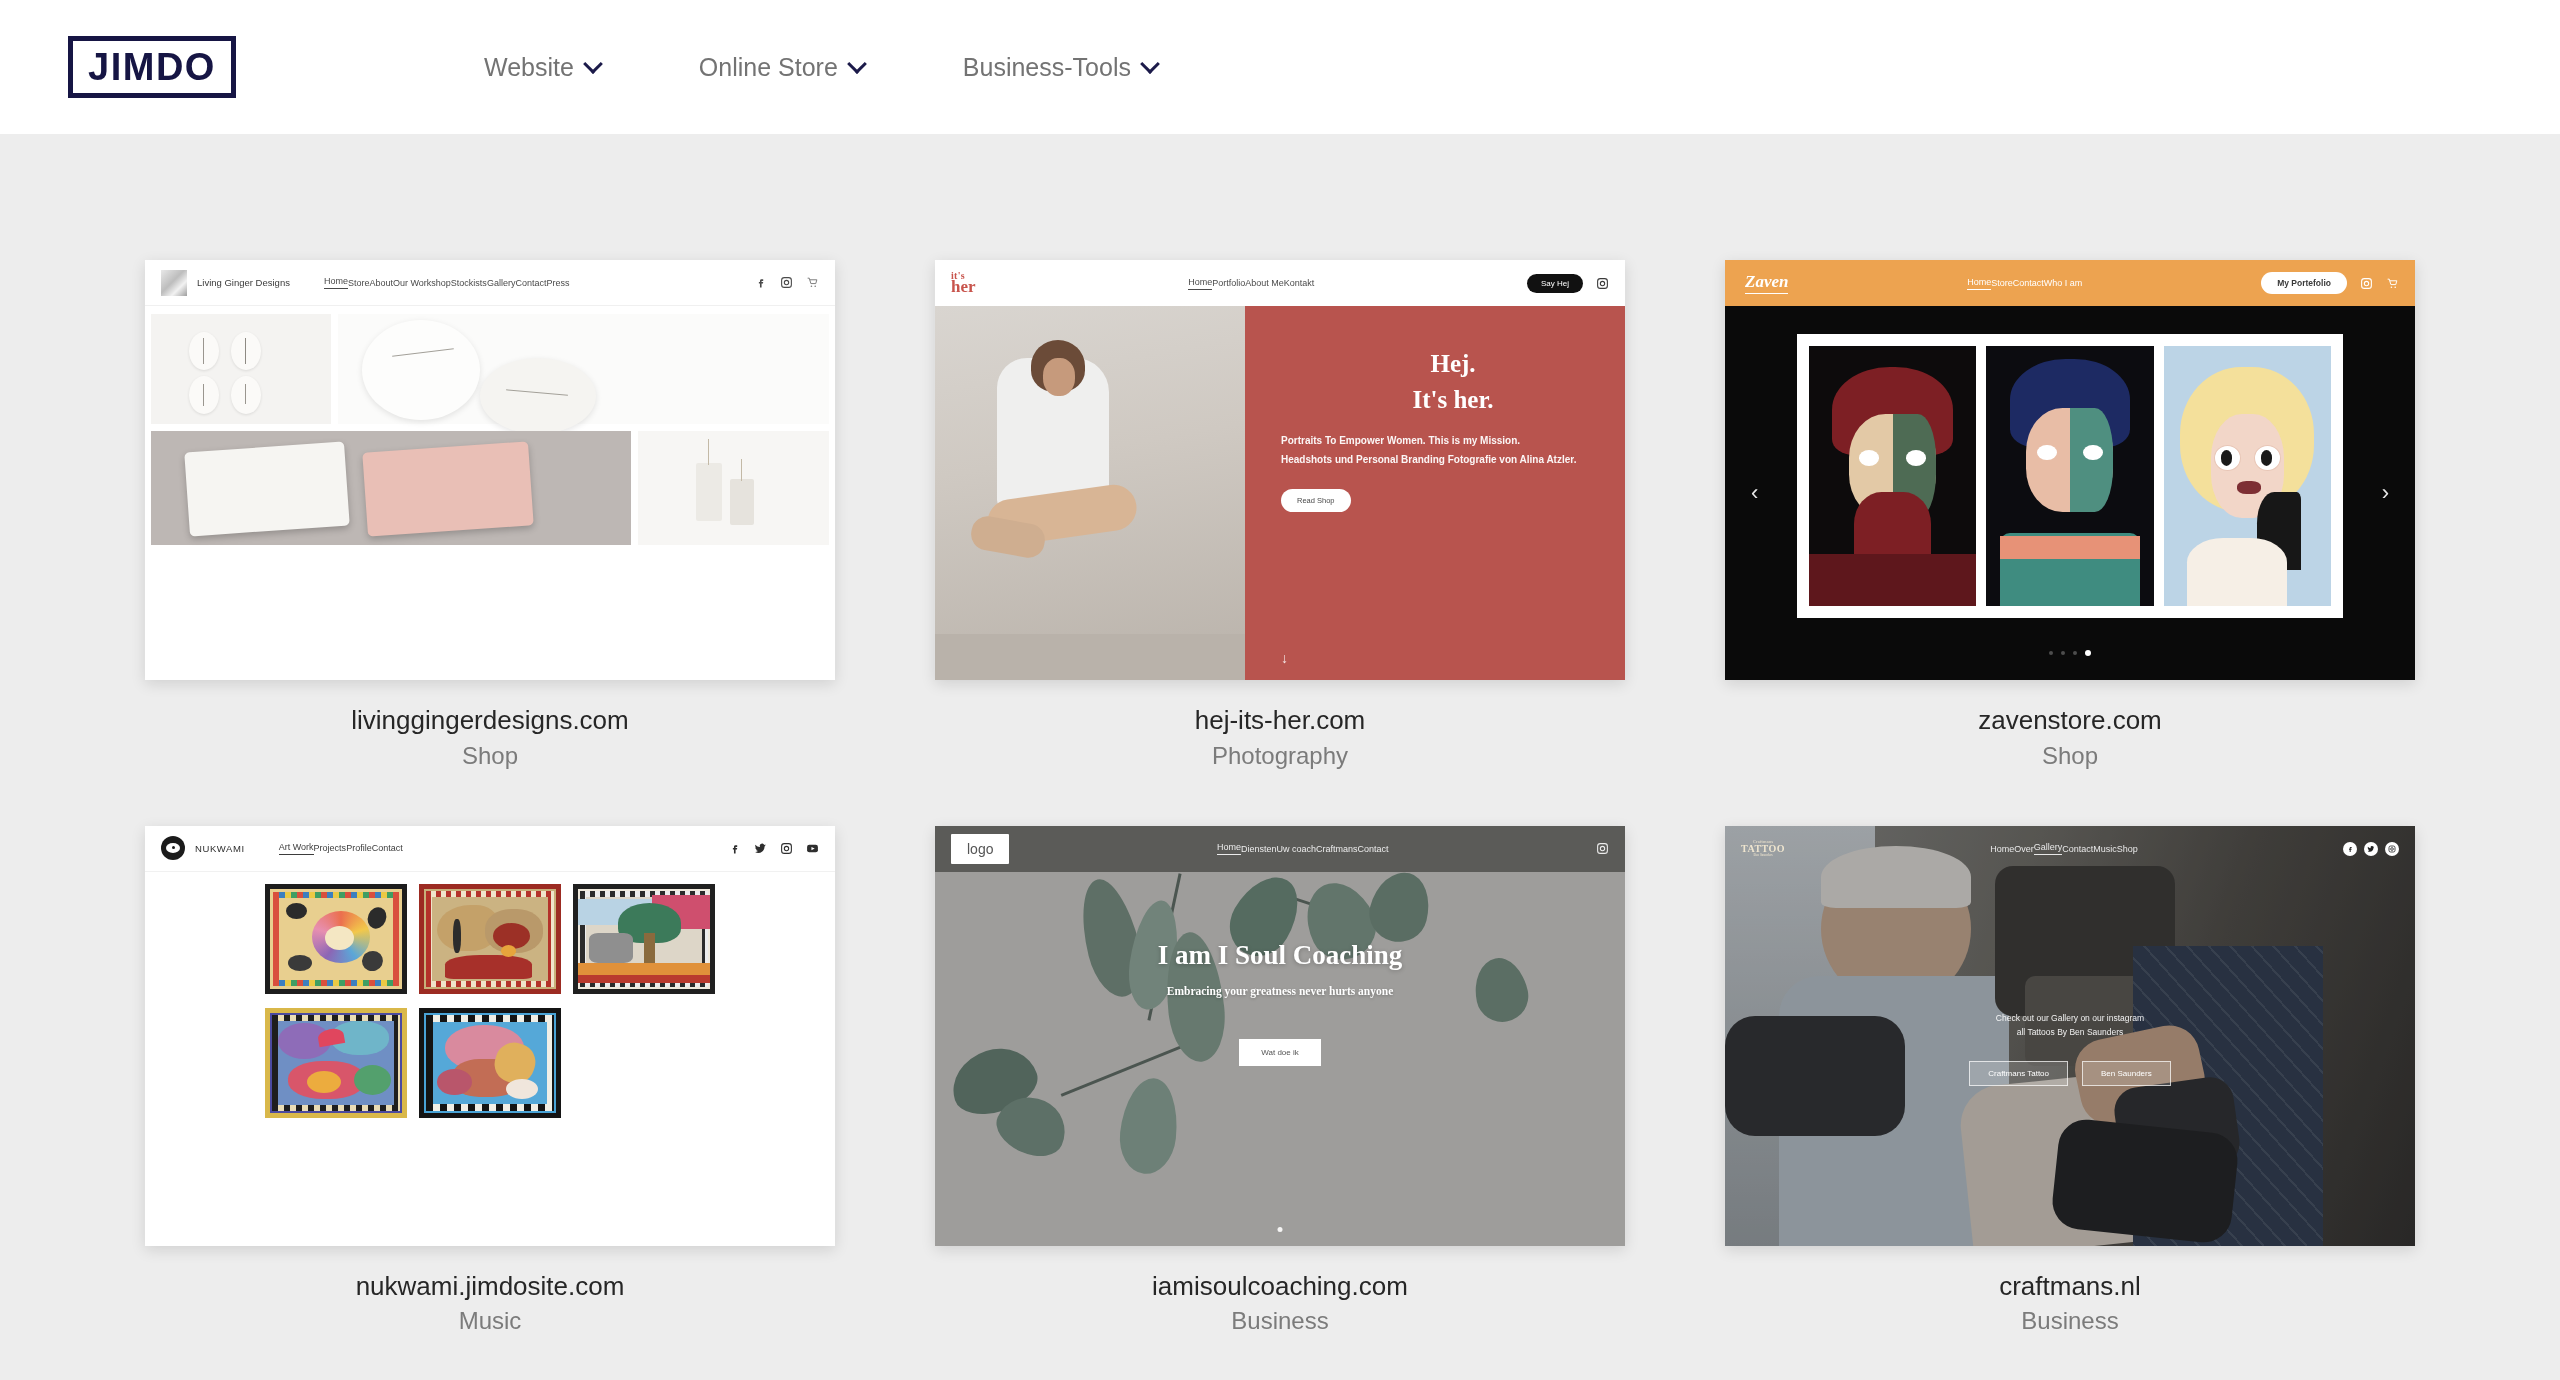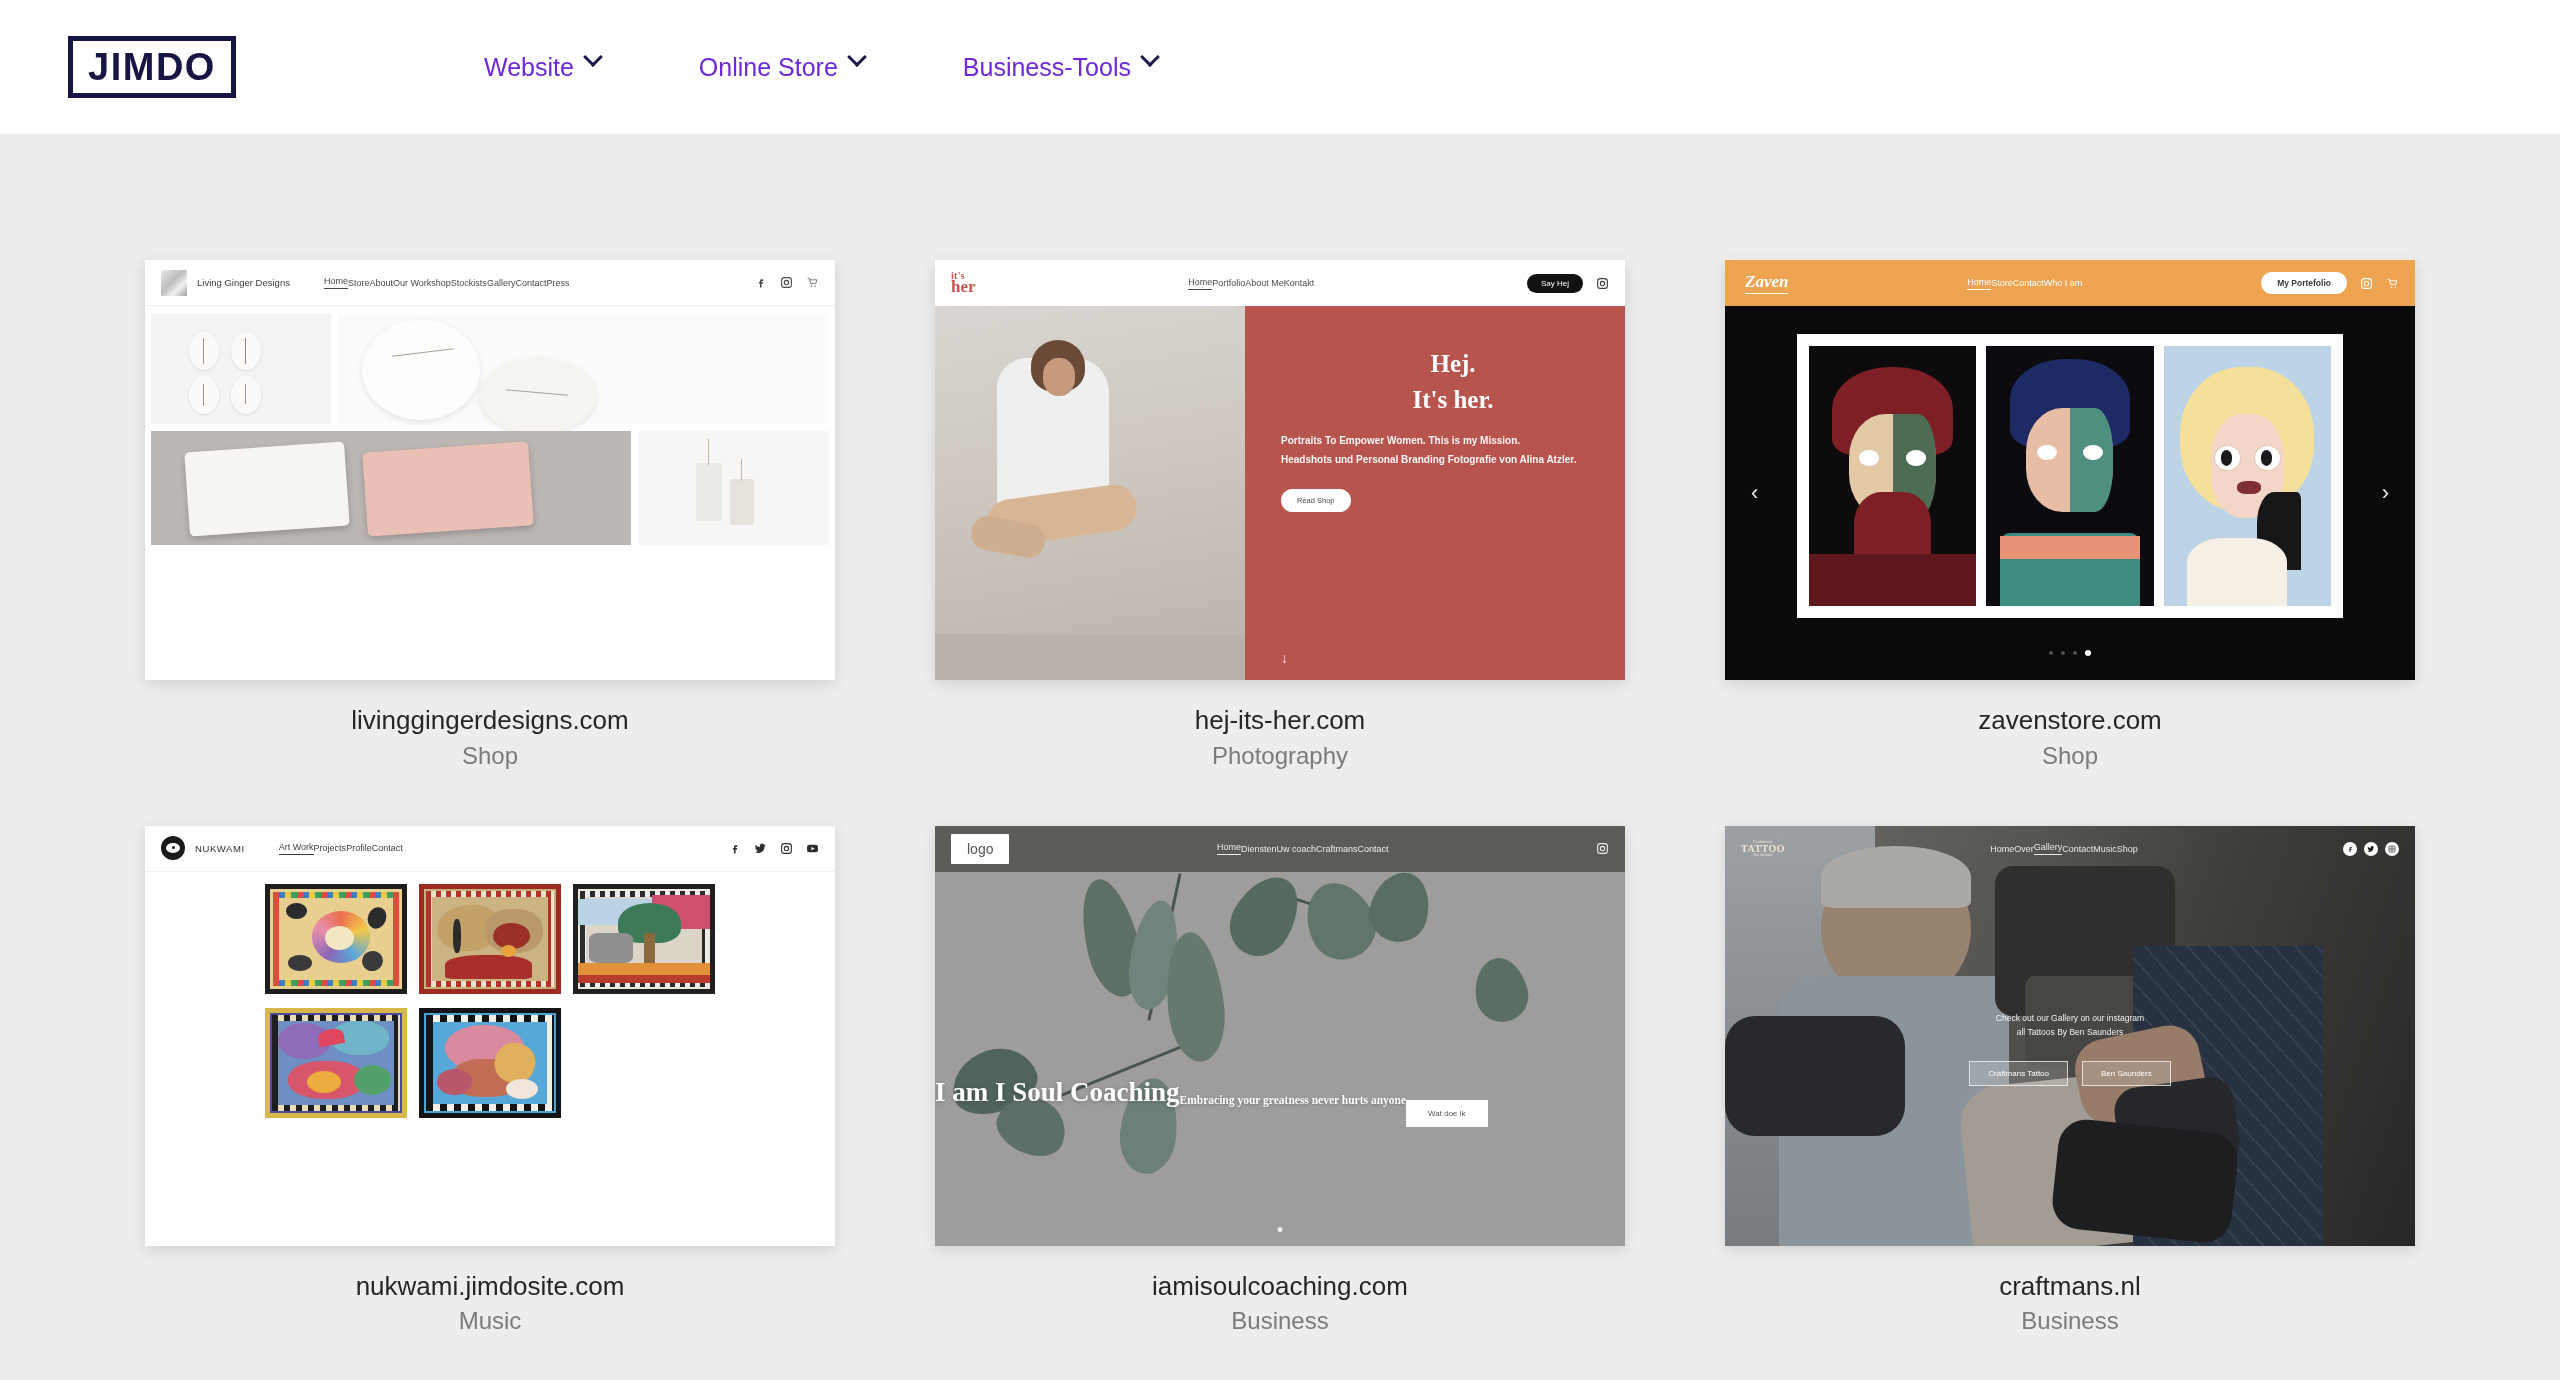--- a/index.html
+++ b/index.html
@@ -24,22 +24,22 @@
   .logo-text {
     font-size: 38px; font-weight: 700; color: #161544;
     letter-spacing: 1.5px; font-family: "Liberation Sans", sans-serif;
   }
   .nav-left { display: flex; align-items: center; margin-left: 248px; gap: 98px; }
   .nav-right {
     display: flex; align-items: center; position: absolute;
     right: 90px; gap: 92px;
   }
   .nav-item {
-    display: flex; gap: 12px;
-    font-size: 25px; color: #6d28d9; cursor: pointer;
+    display: flex; align-items: center; gap: 12px;
+    font-size: 25px; color: #737373; cursor: pointer;
     white-space: nowrap; font-weight: 400;
   }
   .chev {
     width: 15px; height: 15px; display: inline-block; position: relative; top: -3px;
   }
   .chev::before {
     content: ""; position: absolute; left: 0; top: 0;
     width: 11px; height: 11px;
     border-right: 3px solid #1c1b4a; border-bottom: 3px solid #1c1b4a;
     transform: rotate(45deg);
@@ -193,21 +193,21 @@
     background:#fff; color:#555; font-size:14px;
     padding:7px 16px; margin-right:auto; border-radius:1px;
   }
   .sc-body {
     height: calc(100% - 46px); position:relative; overflow:hidden;
     background:#9e9d9b;
   }
   .leaf { position:absolute; border-radius:52% 48% 50% 50% / 60% 60% 40% 40%; }
   .branch { position:absolute; background:#4b5550; }
   .sc-overlay {
-    position:absolute; inset:0; display:flex; flex-direction:row;
+    position:absolute; inset:0; display:flex; flex-direction:column;
     align-items:center; padding-top:68px; color:#fff; text-align:center;
   }
   .sc-h1 {
     font-family:"Liberation Serif", serif; font-weight:700; font-size:27px;
     text-shadow:0 1px 4px rgba(0,0,0,.25);
   }
   .sc-sub {
     font-family:"Liberation Serif", serif; font-weight:700; font-size:11.5px;
     margin-top:14px; text-shadow:0 1px 3px rgba(0,0,0,.25);
   }

